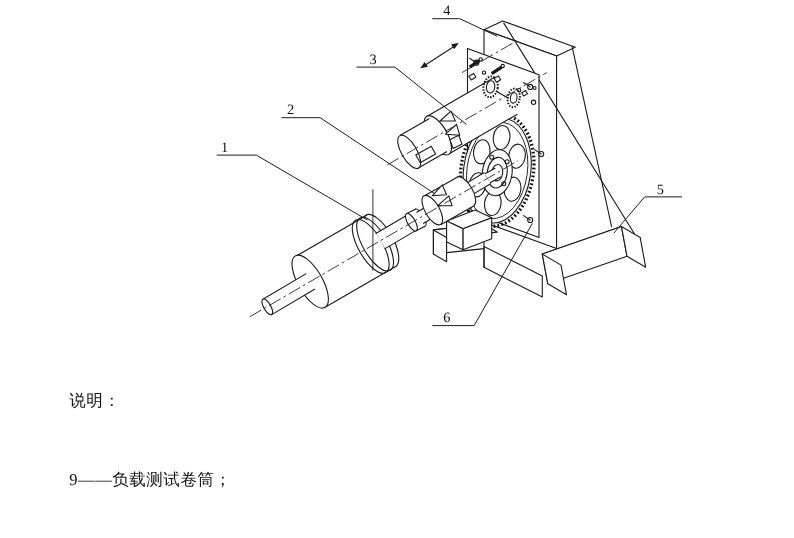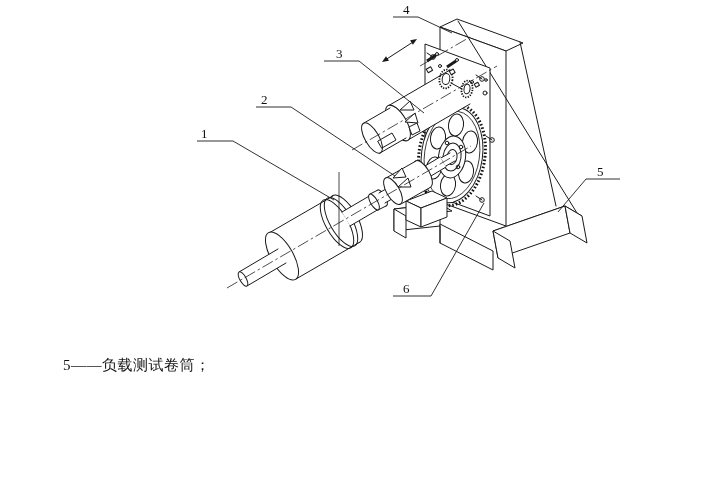--- a/index.html
+++ b/index.html
@@ -230,20 +230,21 @@
       </g>
       <g>
         <line class="leader" x1="393" y1="296" x2="431" y2="296"></line>
         <line class="leader" x1="431" y1="296" x2="484" y2="203"></line>
         <text class="callout" x="403" y="293">6</text>
       </g>
     </g>
   </svg>
 
   <div id="legend">
-    <div>5——负载测试卷筒；</div>
+    <div class="t">说明：</div>
+    <div>9——负载测试卷筒；</div>
     
     
     
     
     
   </div>
 </div>
 
 </body></html>

